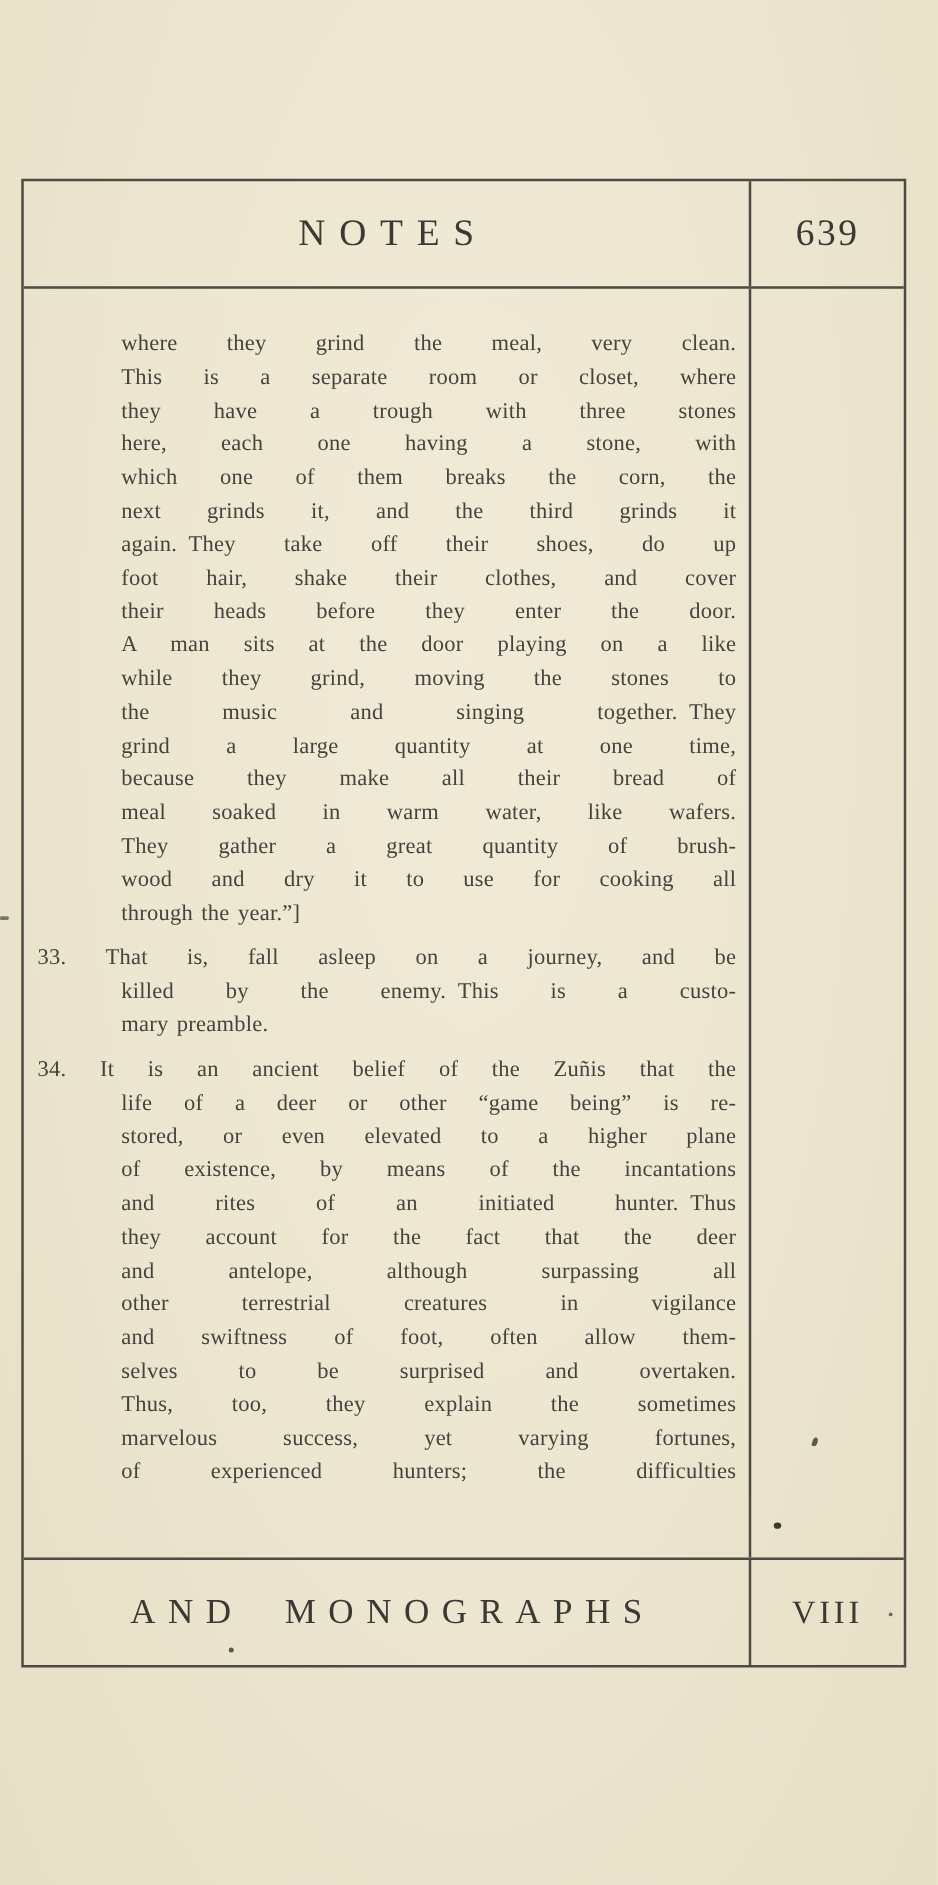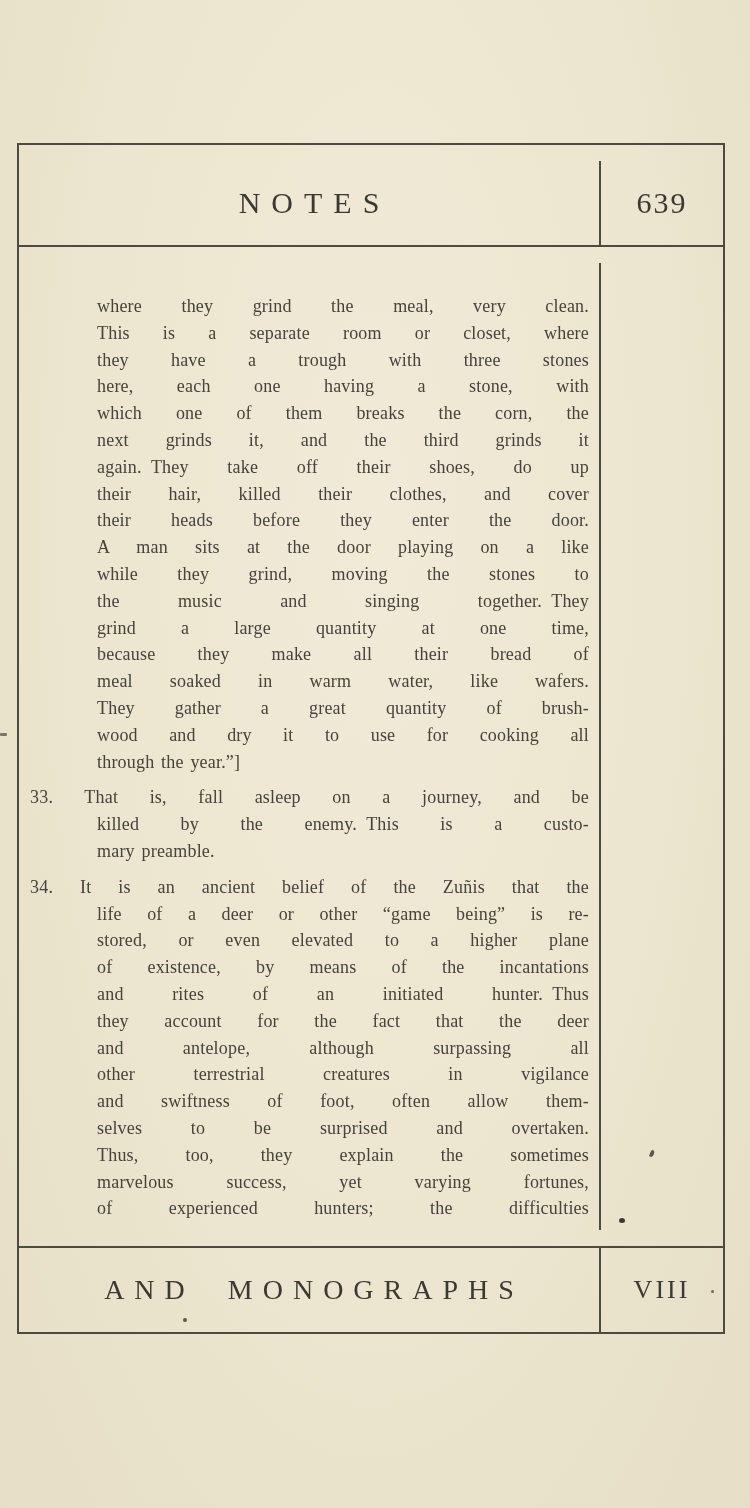--- a/index.html
+++ b/index.html
@@ -20,21 +20,21 @@
     position:relative;width:750px;height:1508px;overflow:hidden;
     background:radial-gradient(ellipse at 50% 35%, var(--paper-light) 0%, var(--paper) 55%, #e6dec6 100%);
     color:var(--ink);
   }
   .frame{
     position:absolute;left:17px;top:143px;width:708px;height:1191px;
     border:2px solid var(--rule);
     box-sizing:border-box;
     display:flex;flex-direction:column;
   }
-  .row{display:flex;min-height:0;margin-top:16px;}
+  .row{display:flex;min-height:0;}
   .header-row{height:84px;border-bottom:2px solid var(--rule);flex:0 0 auto;}
   .body-row{flex:1 1 auto;}
   .footer-row{height:84px;border-top:2px solid var(--rule);flex:0 0 auto;}
   .main-cell{width:582px;border-right:2px solid var(--rule);box-sizing:border-box;}
   .side-cell{flex:1;position:relative;}
   .center-cell{display:flex;align-items:center;justify-content:center;}
 
   .running-title{
     font-size:30px;letter-spacing:11px;padding-left:11px;
     color:var(--ink-dark);
@@ -88,21 +88,21 @@
     <div class="row body-row">
       <div class="main-cell body-cell">
           <div class="block">
             <div class="line">where they grind the meal, very clean.</div>
             <div class="line">This is a separate room or closet, where</div>
             <div class="line">they have a trough with three stones</div>
             <div class="line">here, each one having a stone, with</div>
             <div class="line">which one of them breaks the corn, the</div>
             <div class="line">next grinds it, and the third grinds it</div>
             <div class="line">again. They take off their shoes, do up</div>
-            <div class="line">their hair, killed their clothes, and cover</div>
+            <div class="line">foot hair, shake their clothes, and cover</div>
             <div class="line">their heads before they enter the door.</div>
             <div class="line">A man sits at the door playing on a like</div>
             <div class="line">while they grind, moving the stones to</div>
             <div class="line">the music and singing together. They</div>
             <div class="line">grind a large quantity at one time,</div>
             <div class="line">because they make all their bread of</div>
             <div class="line">meal soaked in warm water, like wafers.</div>
             <div class="line">They gather a great quantity of brush-</div>
             <div class="line">wood and dry it to use for cooking all</div>
             <div class="line unjust">through the year.”]</div>

